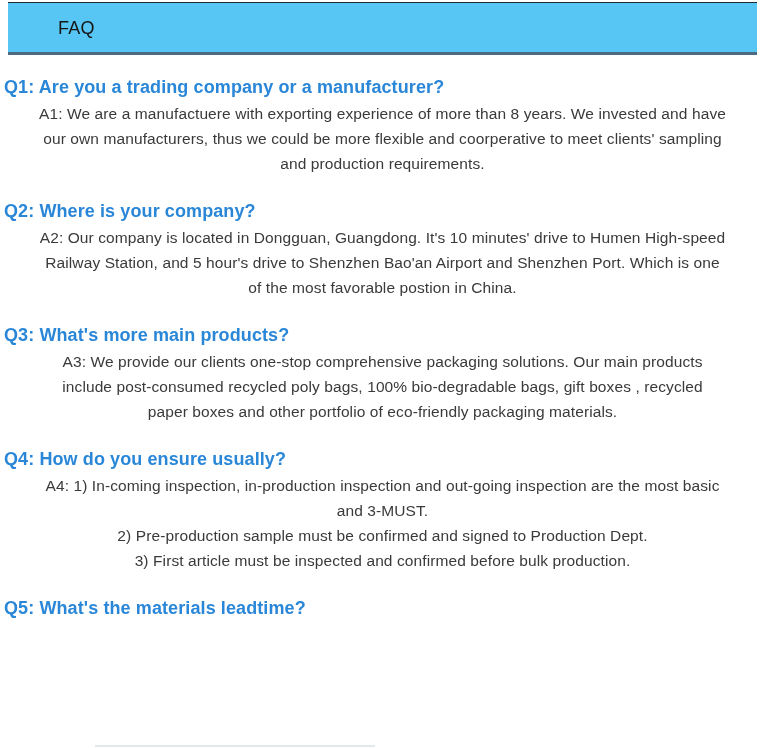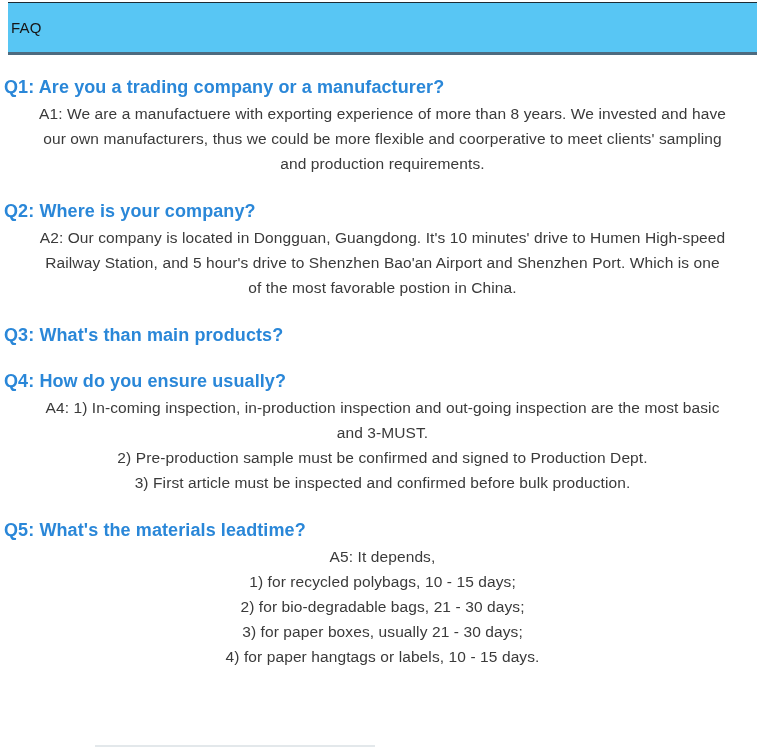--- a/index.html
+++ b/index.html
@@ -19,24 +19,25 @@
     height: 49px;
     background: var(--header-bg, #58c6f4);
     border-top: 1px solid var(--header-border-top, #1c2b33);
     border-bottom: 3px solid var(--header-border-bottom, #4d6b80);
     display: flex;
     align-items: center;
     padding-left: 3px;
     box-sizing: content-box;
   }
   .faq-bar-title {
-    font-size: 15px;
+    font-size: 18px;
     color: var(--header-title-text, #161616);
     letter-spacing: 0.2px;
     line-height: 1;
+    margin-left: 47px;
   }
   .faq-list {
     padding: 0 4px;
   }
   .faq-item .question {
     margin: 25px 0 3px 0;
     font-size: 18px;
     font-weight: bold;
     line-height: 21px;
     color: var(--question-text, #2a87d8);
@@ -80,35 +81,33 @@
   </section>
 
   <section class="faq-item">
     <h3 class="question">Q2: Where is your company?</h3>
     <p class="answer">A2: Our company is located in Dongguan, Guangdong. It's 10 minutes' drive to Humen High-speed
 Railway Station, and 5 hour's drive to Shenzhen Bao'an Airport and Shenzhen Port. Which is one
 of the most favorable postion in China.</p>
   </section>
 
   <section class="faq-item">
-    <h3 class="question">Q3: What's than main products?</h3>
+    <h3 class="question">Q3: What's more main products?</h3>
+    <p class="answer">A3: We provide our clients one-stop comprehensive packaging solutions. Our main products
+include post-consumed recycled poly bags, 100% bio-degradable bags, gift boxes , recycled
+paper boxes and other portfolio of eco-friendly packaging materials.</p>
   </section>
 
   <section class="faq-item">
     <h3 class="question">Q4: How do you ensure usually?</h3>
     <p class="answer">A4: 1) In-coming inspection, in-production inspection and out-going inspection are the most basic
 and 3-MUST.
 2) Pre-production sample must be confirmed and signed to Production Dept.
 3) First article must be inspected and confirmed before bulk production.</p>
   </section>
 
   <section class="faq-item">
     <h3 class="question">Q5: What's the materials leadtime?</h3>
-    <p class="answer">A5: It depends,
-1) for recycled polybags, 10 - 15 days;
-2) for bio-degradable bags, 21 - 30 days;
-3) for paper boxes, usually 21 - 30 days;
-4) for paper hangtags or labels, 10 - 15 days.</p>
   </section>
 </div>
 
   <div class="bottom-artifact"></div>
 </div>
 
 </body></html>

